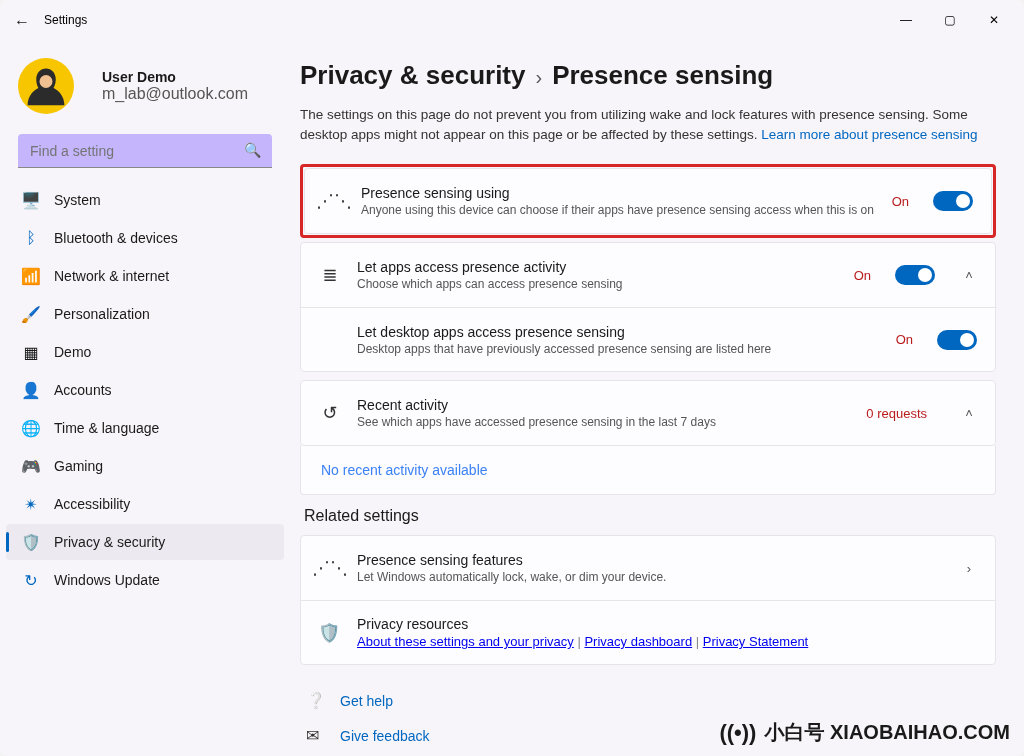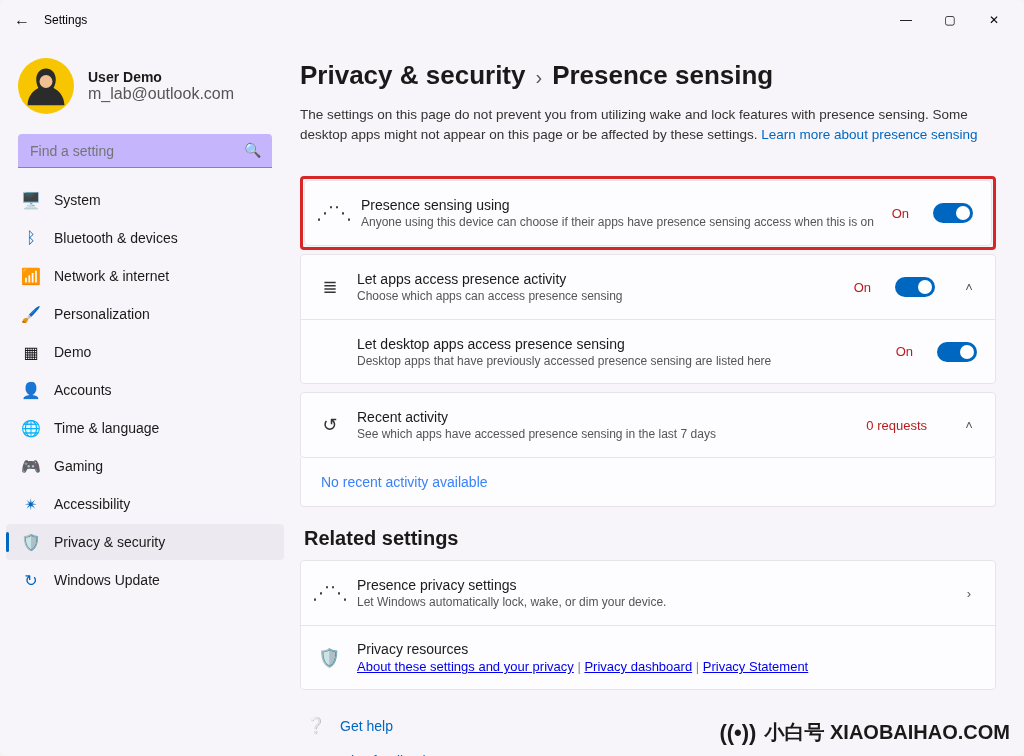--- a/index.html
+++ b/index.html
@@ -5,54 +5,54 @@
   * { box-sizing: border-box; margin: 0; padding: 0; font-family: "Segoe UI", sans-serif; }
   html, body { width: 1024px; height: 756px; background: #f3f3f3; overflow: hidden; }
   .window { width: 1024px; height: 756px; background: #f7f5f9; border-radius: 8px; display: flex; flex-direction: column; }
   .titlebar { height: 40px; display: flex; align-items: center; padding: 0 8px; }
   .titlebar .back { width: 28px; height: 28px; display: flex; align-items: center; justify-content: center; font-size: 16px; color: #1a1a1a; }
   .titlebar .title { font-size: 12px; margin-left: 8px; flex: 1; }
   .titlebar .winbtns { display: flex; gap: 0; }
   .winbtn { width: 44px; height: 30px; display: flex; align-items: center; justify-content: center; font-size: 12px; }
   .body { flex: 1; display: flex; overflow: hidden; }
   .sidebar { width: 290px; padding: 10px 0 10px 0; display: flex; flex-direction: column; }
-  .profile { display: flex; align-items: center; padding: 8px 18px 16px 18px; gap: 14px; }
+  .profile { display: flex; align-items: center; padding: 8px 18px 16px 18px; gap: 28px; }
   .avatar { width: 56px; height: 56px; border-radius: 50%; background: #f7c600; display: flex; align-items: flex-end; justify-content: center; overflow: hidden; }
   .avatar svg { width: 44px; height: 52px; }
   .profile-text .name { font-size: 14px; font-weight: 600; color: #1a1a1a; }
   .profile-text .email { font-size: 16px; color: #555; }
   .search { margin: 4px 18px 14px 18px; position: relative; }
   .search input { width: 100%; height: 34px; border: none; border-bottom: 1px solid #888; background: #c4b5fd; padding: 0 34px 0 12px; font-size: 14px; border-radius: 4px 4px 0 0; }
   .search .sicon { position: absolute; right: 10px; top: 8px; font-size: 14px; color: #555; }
   .nav { display: flex; flex-direction: column; gap: 2px; padding: 0 6px; }
   .nav-item { display: flex; align-items: center; height: 36px; padding: 0 12px 0 16px; font-size: 14px; color: #1a1a1a; border-radius: 4px; position: relative; gap: 14px; }
   .nav-item.selected { background: #eceaf0; }
   .nav-item.selected::before { content: ""; position: absolute; left: 0; top: 8px; bottom: 8px; width: 3px; background: #0067c0; border-radius: 2px; }
   .nav-icon { width: 18px; height: 18px; display: inline-flex; align-items: center; justify-content: center; font-size: 16px; }
   .main { flex: 1; padding: 20px 28px 10px 10px; overflow-y: auto; }
   .crumb { display: flex; align-items: baseline; gap: 10px; margin-bottom: 14px; }
   .crumb .c1 { font-size: 26px; font-weight: 600; color: #1a1a1a; }
   .crumb .sep { font-size: 20px; color: #555; }
   .crumb .c2 { font-size: 26px; font-weight: 600; color: #1a1a1a; }
-  .intro { font-size: 13.5px; color: #333; margin-bottom: 32px; line-height: 1.45; }
+  .intro { font-size: 13.5px; color: #333; margin-bottom: 20px; line-height: 1.45; }
   .intro a { color: #0067c0; text-decoration: none; }
   .card { background: #fdfcfe; border: 1px solid #e6e4e9; border-radius: 4px; margin-bottom: 4px; }
   .row { display: flex; align-items: center; padding: 14px 18px; gap: 16px; min-height: 64px; }
   .row + .row { border-top: 1px solid #e6e4e9; }
   .row-icon { width: 22px; height: 22px; display: flex; align-items: center; justify-content: center; font-size: 18px; color: #333; flex-shrink: 0; }
   .row-text { flex: 1; }
   .row-title { font-size: 14px; color: #1a1a1a; }
   .row-sub { font-size: 12px; color: #555; margin-top: 2px; }
   .row-status { font-size: 13px; color: #b91c1c; margin-right: 8px; }
   .toggle { width: 40px; height: 20px; background: #0067c0; border-radius: 10px; position: relative; flex-shrink: 0; }
   .toggle::after { content: ""; position: absolute; right: 3px; top: 3px; width: 14px; height: 14px; background: #fff; border-radius: 50%; }
   .chev { width: 16px; color: #555; font-size: 13px; margin-left: 10px; flex-shrink: 0; text-align: center; }
   .highlight { border: 3px solid #d62626; border-radius: 4px; padding: 1px; margin-bottom: 4px; }
   .noact { padding: 16px 20px; font-size: 14px; color: #3b82f6; background: #fdfcfe; border: 1px solid #e6e4e9; border-top: none; border-radius: 0 0 4px 4px; margin-top: -4px; }
-  .section-title { font-size: 20px; font-weight: 700; margin: 20px 0 10px 4px; color: #1a1a1a; }
+  .section-title { font-size: 16px; font-weight: 400; margin: 12px 0 10px 4px; color: #1a1a1a; }
   .links { font-size: 13px; color: #0067c0; margin-top: 2px; }
   .links span { color: #888; }
   .help { display: flex; flex-direction: column; gap: 16px; margin-top: 26px; padding-left: 6px; }
   .help-row { display: flex; align-items: center; gap: 16px; font-size: 14px; color: #0067c0; }
   .help-row .hicon { color: #333; width: 18px; font-size: 16px; }
   .watermark { position: fixed; right: 14px; bottom: 10px; font-size: 20px; font-weight: 700; color: #1a1a1a; display: flex; align-items: center; gap: 8px; }
   .watermark .wifi { font-size: 22px; }
 </style>
 </head>
 <body>
@@ -195,21 +195,21 @@
         </div>
       </div>
       <div class="noact">No recent activity available</div>
 
       <div class="section-title">Related settings</div>
 
       <div class="card">
         <div class="row">
           <div class="row-icon">⋰⋱</div>
           <div class="row-text">
-            <div class="row-title">Presence privacy settings</div>
+            <div class="row-title">Presence sensing features</div>
             <div class="row-sub">Let Windows automatically lock, wake, or dim your device.</div>
           </div>
           <div class="chev">›</div>
         </div>
         <div class="row">
           <div class="row-icon">🛡️</div>
           <div class="row-text">
             <div class="row-title">Privacy resources</div>
             <div class="links">
               <a href="#">About these settings and your privacy</a> <span>|</span>

